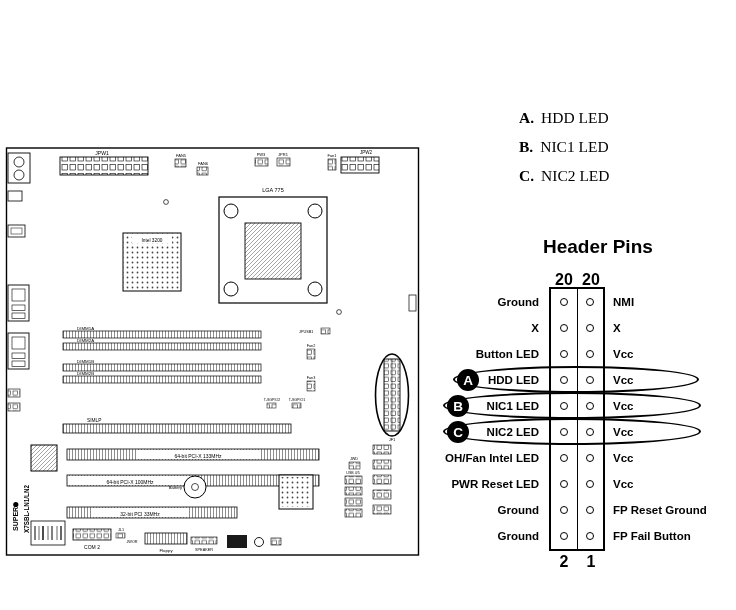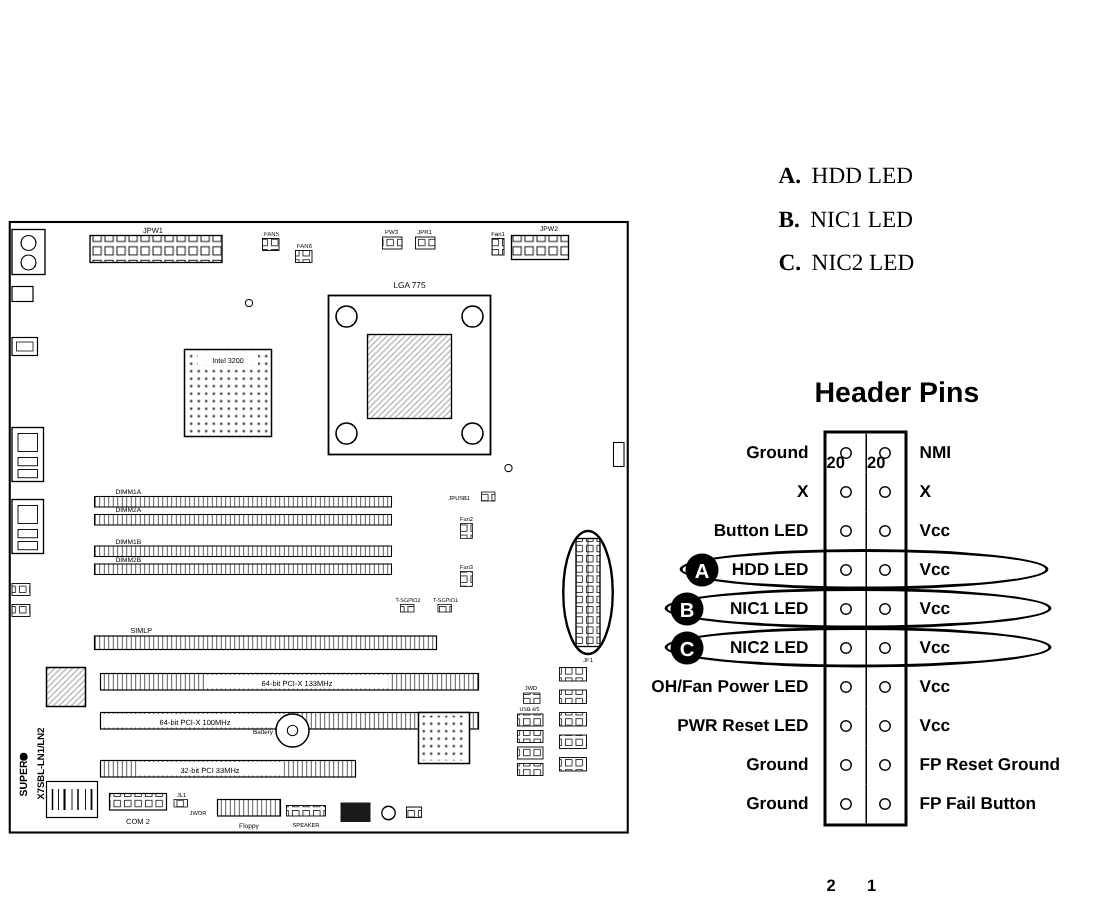--- a/index.html
+++ b/index.html
@@ -11,38 +11,38 @@
   
   .board-svg { position:absolute; left:5px; top:145px; }
   svg text { font-family:"Liberation Sans", sans-serif; fill:#000; }
 
   
   .legend { position:absolute; left:519px; top:103px; font-family:"Liberation Serif", serif; font-size:15.5px; }
   .legend-item { height:29px; display:flex; align-items:center; }
   .legend-letter { font-weight:bold; margin-right:7px; }
 
   
-  .hp-title { position:absolute; left:543px; top:236px; font-size:19px; font-weight:bold;margin-top:16px; }
+  .hp-title { position:absolute; left:543px; top:236px; font-size:19px; font-weight:bold; }
 
   .pins-table { position:absolute; left:425px; top:289px; }
   .prow { display:flex; align-items:center; height:26px; font-size:11.5px; font-weight:bold; white-space:nowrap; }
   .plabel-left { width:124px; text-align:right; padding-right:10px; }
   .pin-spacer { width:56px; flex:none; }
   .plabel-right { padding-left:8px; }
 
   .pin-grid {
     position:absolute; left:549px; top:287px; width:56px; height:264px;
     border:2px solid #000; display:flex; flex-direction:column; background:transparent;
   }
   .grow { flex:1; display:flex; }
   .gcell { flex:1; display:flex; align-items:center; justify-content:center; }
   .gcell:first-child { border-right:1.5px solid #000; }
   .pin { width:8px; height:8px; border:1.3px solid #000; border-radius:50%; background:#fff; }
 
-  .pin-num { position:absolute; width:26px; font-size:11px; font-weight:bold;margin-top:32px; }
+  .pin-num { position:absolute; width:26px; text-align:center; font-size:16px; font-weight:bold; }
   .pn-20 { left:551px; top:271px; }
   .pn-19 { left:578px; top:271px; }
   .pn-2  { left:551px; top:553px; }
   .pn-1  { left:578px; top:553px; }
 
   
   .callout-ellipse { position:absolute; border:2.3px solid #000; border-radius:50%; background:transparent; }
   .ce-a { left:453px; top:366px; width:246px; height:27px; }
   .ce-b { left:443px; top:392px; width:258px; height:27px; }
   .ce-c { left:443px; top:418px; width:258px; height:27px; }
@@ -338,21 +338,21 @@
       <div class="plabel-left">NIC1 LED</div>
       <div class="pin-spacer"></div>
       <div class="plabel-right">Vcc</div>
     </div>
     <div class="prow">
       <div class="plabel-left">NIC2 LED</div>
       <div class="pin-spacer"></div>
       <div class="plabel-right">Vcc</div>
     </div>
     <div class="prow">
-      <div class="plabel-left">OH/Fan Power LED</div>
+      <div class="plabel-left">OH/Fan Intel LED</div>
       <div class="pin-spacer"></div>
       <div class="plabel-right">Vcc</div>
     </div>
     <div class="prow">
       <div class="plabel-left">PWR Reset LED</div>
       <div class="pin-spacer"></div>
       <div class="plabel-right">Vcc</div>
     </div>
     <div class="prow">
       <div class="plabel-left">Ground</div>

